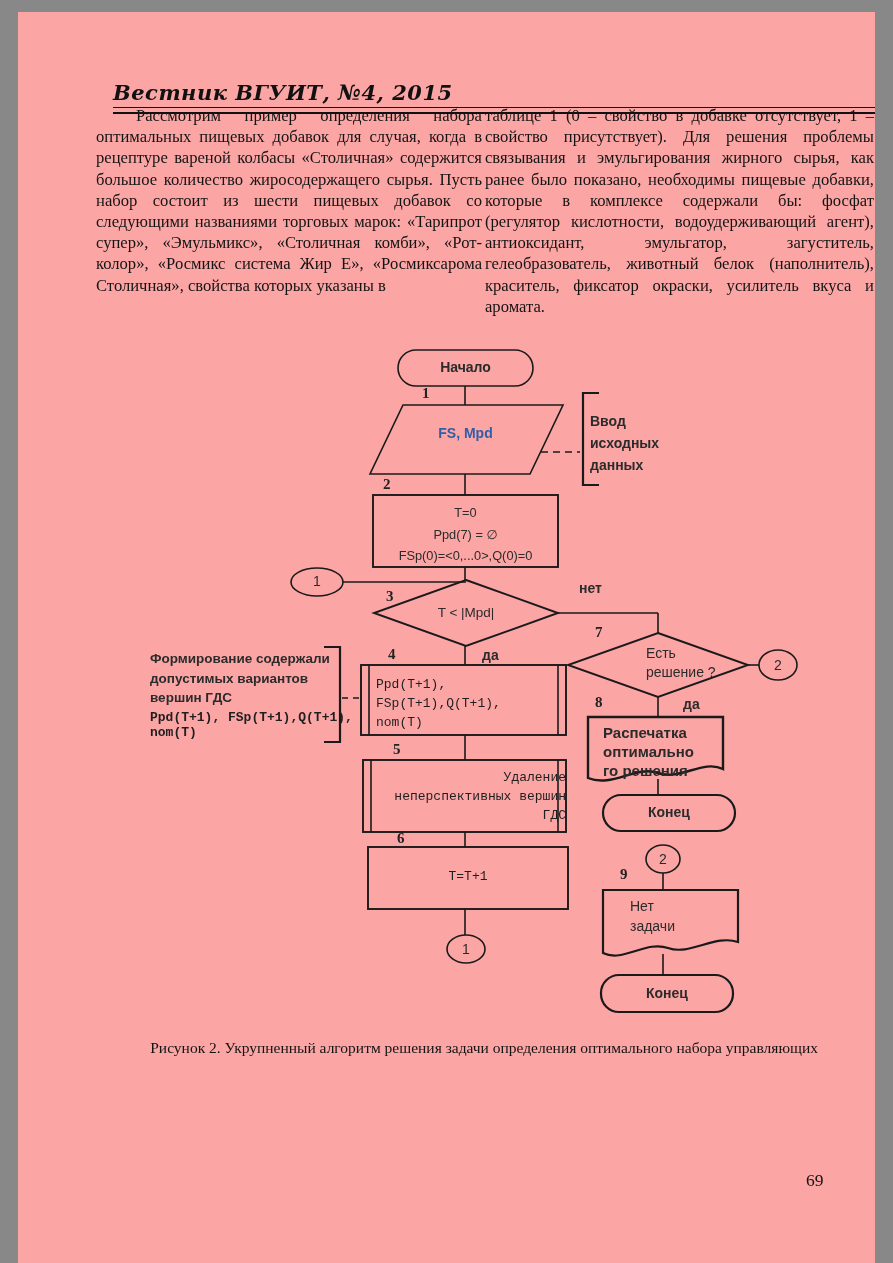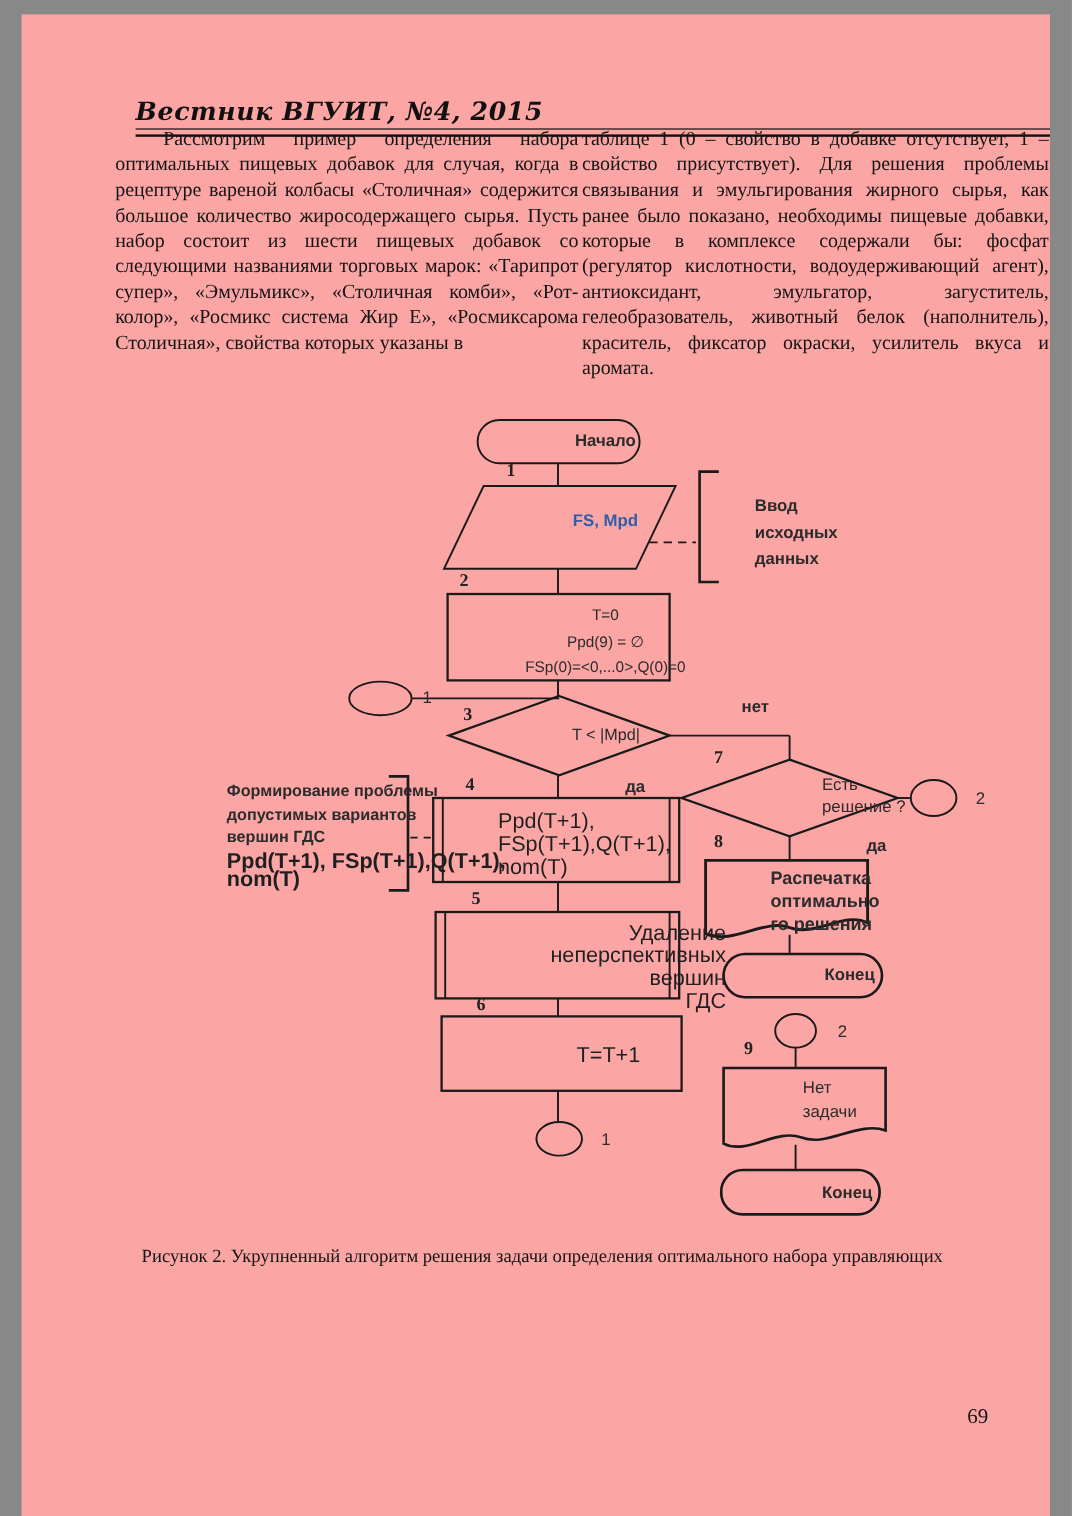--- a/index.html
+++ b/index.html
@@ -19,32 +19,32 @@
     border-top:1px solid #111;border-bottom:2px solid #111;
   }
   
   .col{
     position:absolute;top:93px;text-align:justify;
     font-size:16.6px;line-height:21.2px;color:#141414;
   }
   .col-left{left:78px;width:386px;text-indent:40px;}
   .col-right{left:467px;width:389px;}
   
-  .fc-label{position:absolute;font-family:"Liberation Sans",sans-serif;color:#2b2b2b;padding-left:39px;}
+  .fc-label{position:absolute;font-family:"Liberation Sans",sans-serif;color:#2b2b2b;}
   .fc-center{text-align:center;}
   .fc-num{
     position:absolute;font-family:"Liberation Serif",serif;
     font-weight:bold;font-size:15px;color:#222;
   }
   .fc-sans-bold{font-weight:bold;font-size:14px;}
-  .fc-serif{font-family:Liberation Sans, sans-serif;font-size:18px;color:#1f1f1f;}
+  .fc-serif{font-family:Liberation Mono, monospace;font-size:13px;color:#1f1f1f;}
   .svg-layer{position:absolute;left:0;top:0;}
   
   .figure-caption{
-    position:absolute;left:100px;top:1025px;width:700px;text-align:left;
+    position:absolute;left:100px;top:1025px;width:700px;text-align:right;
     font-size:15.5px;line-height:21px;color:#141414;
   }
   .page-number{
     position:absolute;left:788px;top:1158px;font-size:17.5px;color:#141414;
   }
   .blue{color:#2e5fa8;}
 </style>
 </head>
 <body>
 
@@ -122,33 +122,33 @@
 
     <div class="fc-label fc-sans-bold" style="left:572px;top:398px;line-height:22px;">
       <div>Ввод</div>
       <div>исходных</div>
       <div>данных</div>
     </div>
 
     <div class="fc-num" style="left:365px;top:464px;">2</div>
     <div class="fc-label fc-center" style="left:355px;top:490px;width:185px;font-size:12.8px;line-height:21.5px;">
       <div>T=0</div>
-      <div>Ppd(9) = ∅</div>
+      <div>Ppd(7) = ∅</div>
       <div>FSp(0)=&lt;0,...0&gt;,Q(0)=0</div>
     </div>
 
     <div class="fc-label fc-center" style="left:273px;top:561px;width:52px;font-size:14px;">1</div>
 
     <div class="fc-num" style="left:368px;top:576px;">3</div>
     <div class="fc-label fc-center" style="left:393px;top:593px;width:110px;font-size:13.5px;">T &lt; |Mpd|</div>
     <div class="fc-label fc-sans-bold" style="left:561px;top:568px;">нет</div>
     <div class="fc-label fc-sans-bold" style="left:464px;top:635px;">да</div>
 
     <div class="fc-label fc-sans-bold" style="left:132px;top:637px;font-size:13.5px;line-height:19.5px;">
-      <div>Формирование проблемы</div>
+      <div>Формирование содержали</div>
       <div>допустимых вариантов</div>
       <div>вершин ГДС</div>
       <div class="fc-serif" style="font-weight:bold;line-height:15.5px;padding-top:2px;">Ppd(T+1), FSp(T+1),Q(T+1),</div>
       <div class="fc-serif" style="font-weight:bold;line-height:15.5px;">nom(T)</div>
     </div>
 
     <div class="fc-num" style="left:370px;top:634px;">4</div>
     <div class="fc-label fc-serif" style="left:358px;top:663px;width:180px;line-height:19px;">
       <div>Ppd(T+1), FSp(T+1),Q(T+1),</div>
       <div>nom(T)</div>

